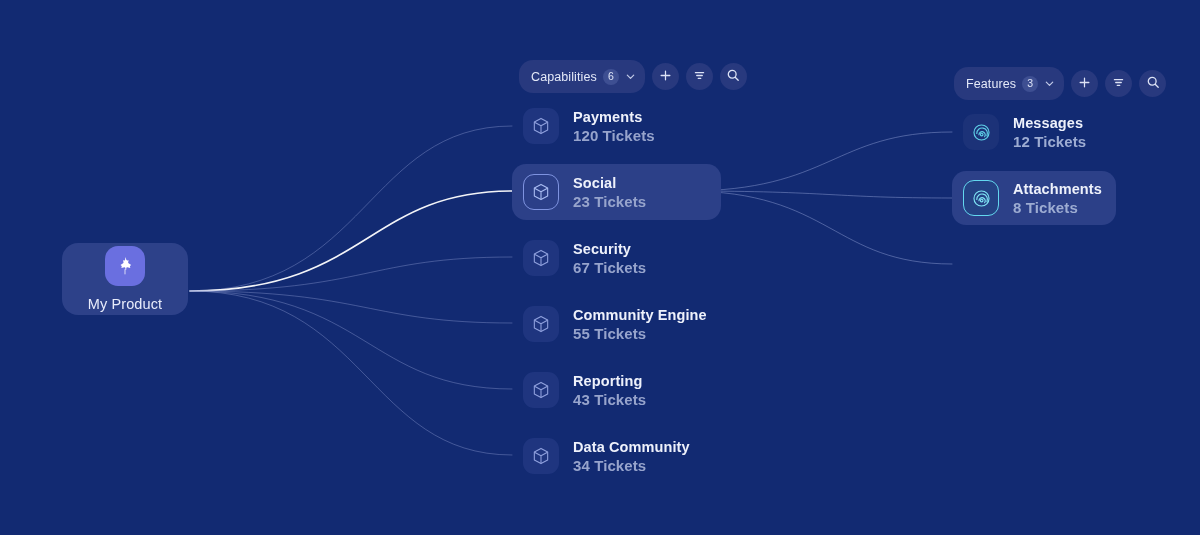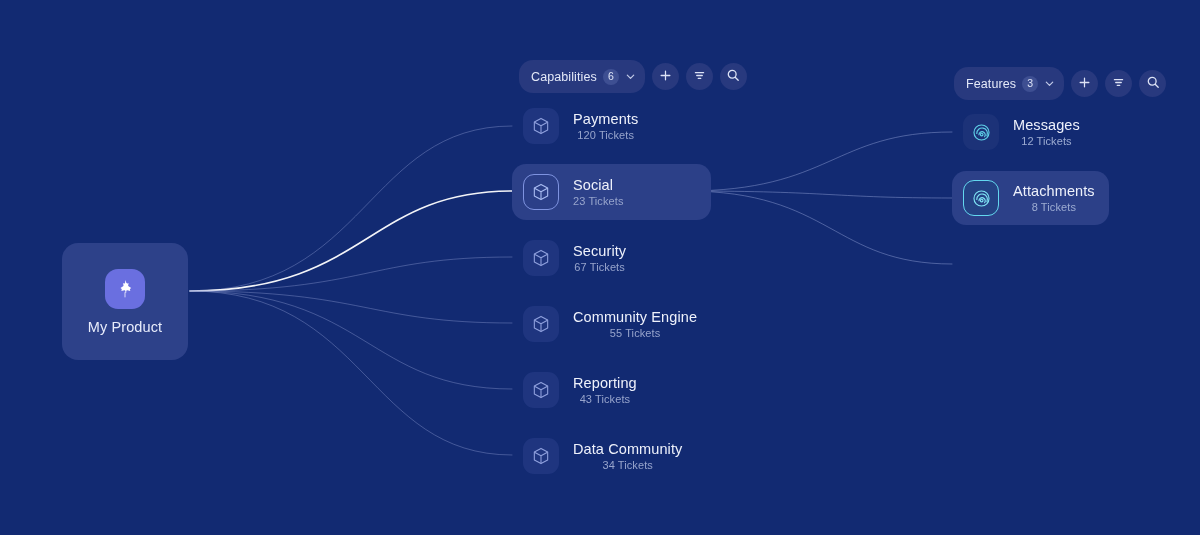--- a/index.html
+++ b/index.html
@@ -32,21 +32,21 @@
     height: 535px;
     pointer-events: none;
   }
 
   
   .root-node {
     position: absolute;
     left: 62px;
     top: 243px;
     width: 126px;
-    height: 117px;
+    height: 72px;
     border-radius: 16px;
     background: #2d4189;
     display: flex;
     flex-direction: column;
     align-items: center;
     justify-content: center;
     gap: 10px;
   }
   .root-icon {
     width: 40px;
@@ -125,20 +125,21 @@
   .node-row {
     position: relative;
     display: flex;
     align-items: center;
     gap: 14px;
     border-radius: 14px;
     padding: 9px 14px 9px 11px;
     box-sizing: border-box;
     background: transparent;
     cursor: pointer;
+    font-weight: bold;
   }
   #column-capabilities .node-row { height: 56px; margin-bottom: 10px; }
   #column-features .node-row     { height: 54px; margin-bottom: 12px; }
 
   .node-row.selected {
     background: #2c4088;
   }
 
   .node-icon {
     width: 36px;
@@ -168,25 +169,24 @@
   }
 
   .node-text { display: flex; flex-direction: column; gap: 2px; }
   .node-title {
     font-size: 14.5px;
     color: #eef1fb;
     letter-spacing: .1px;
     white-space: nowrap;
   }
   .node-sub {
-    font-size: 11px;
+    font-size: 15px;
     color: #97a4cc;
     letter-spacing: .1px;
     white-space: nowrap;
-    text-align: center;
   }
   .feat .node-sub { color: #9dacd2; }
 </style>
 </head>
 <body>
 
 <div id="canvas">
 
   <svg id="edges" viewBox="0 0 1200 535" xmlns="http://www.w3.org/2000/svg">
     <g id="edges-root" fill="none" stroke-linecap="round">

